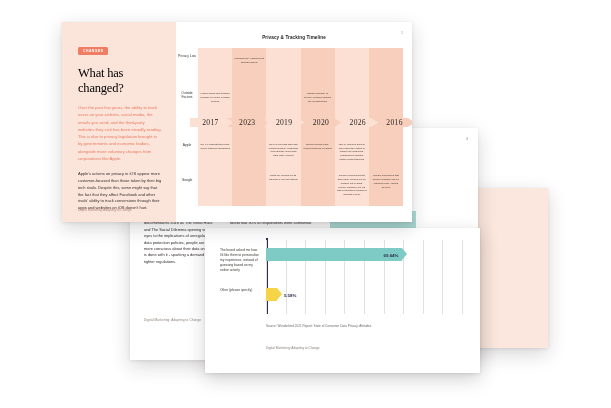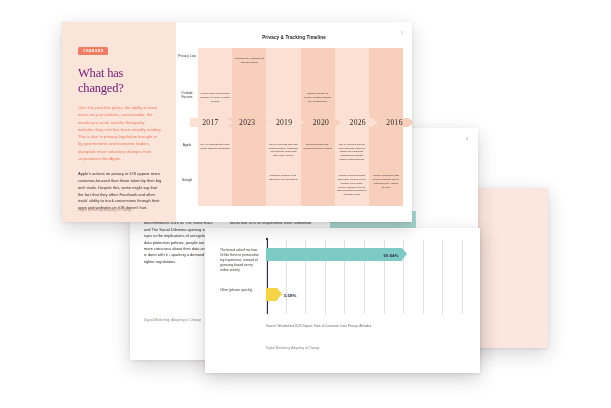--- a/index.html
+++ b/index.html
@@ -182,21 +182,21 @@
     background: #ef7d63; color: #ffffff;
     font-size: 3.4px; font-weight: bold;
     letter-spacing: 0.5px;
     padding: 2.4px 5px 2.2px 5px;
     border-radius: 1.5px;
     text-transform: uppercase;
   }
   .pt-title {
     font-family: "Liberation Serif", serif;
     font-size: 12.5px; font-weight: 400;
-    color: #701a75; margin: 10px 0 8px 0;
+    color: #000000; margin: 10px 0 8px 0;
     letter-spacing: -0.2px;
   }
   .pt-lede {
     font-size: 4.2px; line-height: 1.73;
     color: #ea7a5e; margin: 0 0 9px 0;
   }
   .pt-body {
     font-size: 4.0px; line-height: 1.70;
     color: #34302d; margin: 0;
   }

